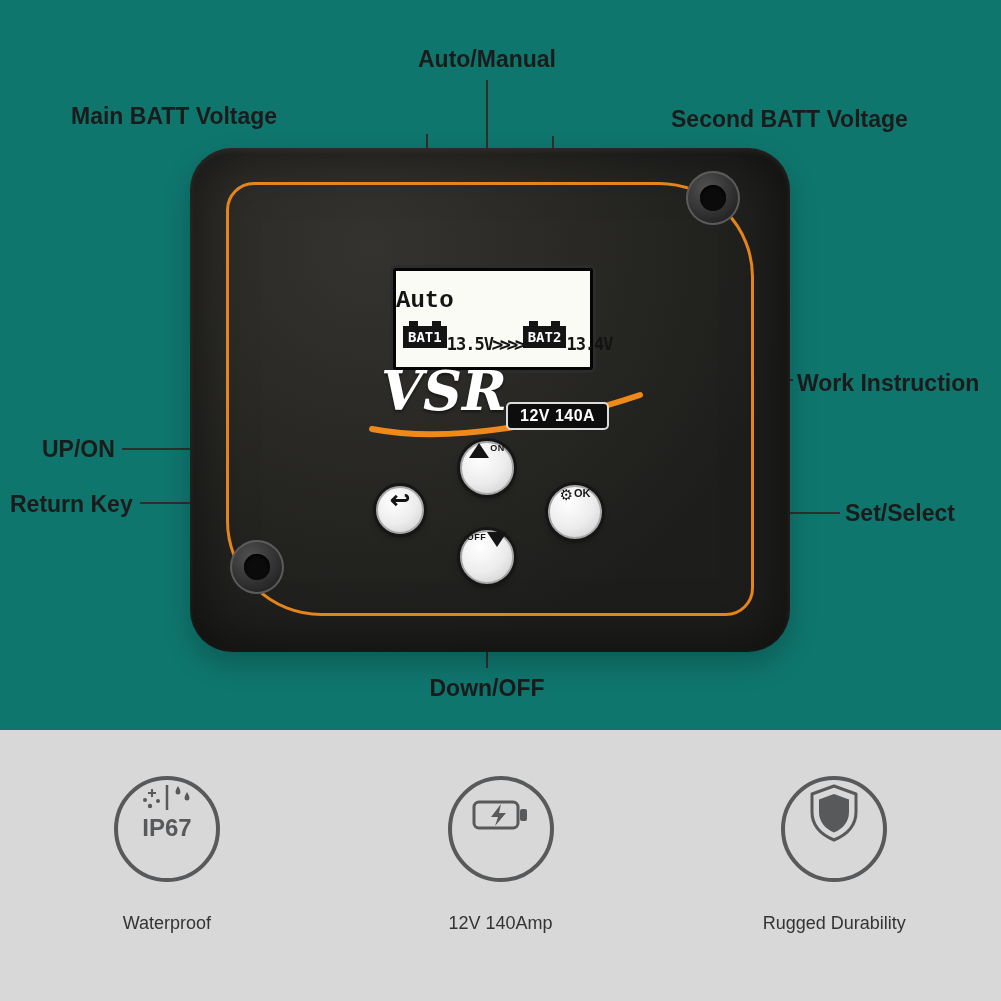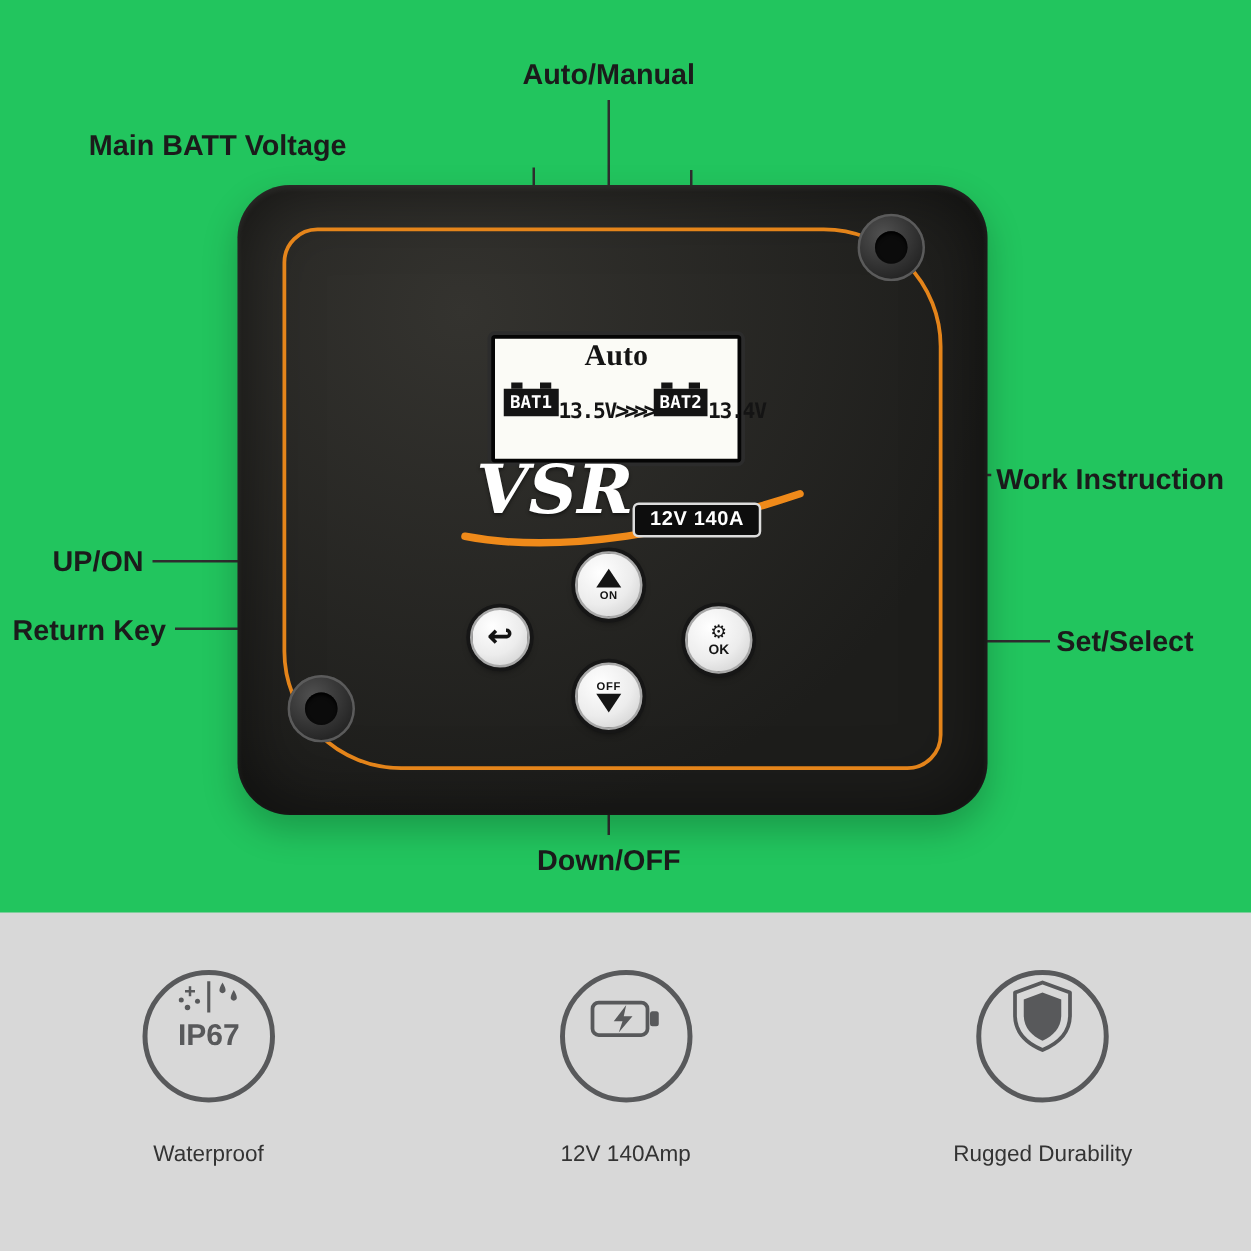--- a/index.html
+++ b/index.html
@@ -1,18 +1,18 @@
 <!DOCTYPE html>
 <html><head>
 <meta charset="utf-8">
 <style>
   *{margin:0;padding:0;box-sizing:border-box}
   html,body{width:1001px;height:1001px}
   body{background:#fff;font-family:"Liberation Sans",sans-serif}
-  .stage{position:relative;width:1001px;height:1001px;background:#22c55e;overflow:hidden}
+  .stage{position:relative;width:1001px;height:1001px;background:#0f766e;overflow:hidden}
 
   
   .callout{position:absolute;font-size:23px;font-weight:bold;color:#1b1b1b;white-space:nowrap}
   .callout.centered{width:280px;text-align:center}
   .lines{position:absolute;left:0;top:0;pointer-events:none}
 
   
   .device{position:absolute;left:190px;top:148px;width:600px;height:504px;border-radius:42px;
     background:radial-gradient(ellipse at 30% 20%, #34332f, #1d1d1b 72%);
     box-shadow:inset 0 2px 6px rgba(255,255,255,.08), inset 0 0 60px rgba(0,0,0,.55), 0 12px 28px rgba(0,0,0,.22)}
@@ -24,21 +24,21 @@
   .hole::after{content:"";position:absolute;left:14px;top:14px;width:26px;height:26px;border-radius:50%;
     background:#0b0b0b;box-shadow:inset 0 2px 3px #000}
   .hole-tr{left:496px;top:23px}
   .hole-bl{left:40px;top:392px}
   .device-title{position:absolute;left:0;right:0;top:62px;text-align:center;color:#f3f3f3;
     font-size:27px;font-weight:bold;letter-spacing:.3px}
 
   
   .display{position:absolute;left:203px;top:120px;width:200px;height:102px;background:#fbfbf6;
     border:3px solid #050505;border-radius:3px;box-shadow:0 0 0 3px #2c2c2c}
-  .display-mode{text-align:center;font-family:Liberation Serif, serif;font-weight:bold;font-size:24px;color:#141414;margin-top:1px}
+  .display-mode{font-family:Liberation Mono, monospace;font-weight:bold;font-size:24px;color:#141414;margin-top:16px}
   .display-row{display:flex;justify-content:space-between;align-items:flex-start;padding:2px 7px 0}
   .bat{display:flex;align-items:center}
   .bat-label{position:relative;background:#141414;color:#fff;font-family:"DejaVu Sans Mono",monospace;
     font-weight:bold;font-size:14px;line-height:1.2;padding:3px 5px;margin-top:4px}
   .bat-label::before,.bat-label::after{content:"";position:absolute;top:-5px;width:9px;height:5px;background:#141414}
   .bat-label::before{left:6px}
   .bat-label::after{right:6px}
   .bat-volt{font-family:"DejaVu Sans Mono",monospace;font-weight:bold;font-size:17px;color:#141414;
     letter-spacing:-1px;margin-top:18px}
   .flow-arrows{font-family:"DejaVu Sans Mono",monospace;font-weight:bold;font-size:19px;color:#141414;
@@ -47,21 +47,21 @@
   
   .vsr{position:absolute;left:191px;top:216px;font-family:"DejaVu Serif",serif;font-style:italic;
     font-weight:bold;font-size:54px;line-height:1;color:#fff;text-shadow:0 2px 3px rgba(0,0,0,.5)}
   .swoosh-svg{position:absolute;left:0;top:0}
   .rating{position:absolute;left:316px;top:254px;background:#0d0d0d;color:#fff;font-weight:bold;
     font-size:16px;padding:3px 12px;border:2px solid #dcdcdc;border-radius:5px;letter-spacing:.5px}
 
   
   .btn{position:absolute;border-radius:50%;
     background:radial-gradient(circle at 36% 30%, #ffffff, #ececec 55%, #c9c9c9);
-    display:flex;flex-direction:column;align-items:center;justify-content:center;gap:1px;
+    display:flex;flex-direction:row;align-items:flex-start;justify-content:center;gap:1px;
     border:2px solid #a8a8a8;box-shadow:0 0 0 3px #161616, 0 3px 6px rgba(0,0,0,.5)}
   .btn-up{left:270px;top:293px;width:54px;height:54px}
   .btn-return{left:186px;top:338px;width:48px;height:48px}
   .btn-ok{left:358px;top:337px;width:54px;height:54px}
   .btn-down{left:270px;top:382px;width:54px;height:54px}
   .tri-up{width:0;height:0;border-left:10px solid transparent;border-right:10px solid transparent;border-bottom:15px solid #141414}
   .tri-down{width:0;height:0;border-left:10px solid transparent;border-right:10px solid transparent;border-top:15px solid #141414}
   .btn-small-label{font-size:9px;font-weight:bold;color:#141414;letter-spacing:.5px}
   .return-glyph{font-size:24px;font-weight:bold;color:#141414;line-height:1}
   .gear-glyph{font-size:15px;line-height:1;color:#141414}
@@ -76,20 +76,21 @@
   .icon-stroke{stroke:#58595b;fill:none}
   .icon-fill{fill:#58595b}
 </style>
 </head>
 <body>
 
 <div class="stage">
 
   <div class="callout centered" style="left:347px;top:46px">Auto/Manual</div>
   <div class="callout" style="left:71px;top:103px">Main BATT Voltage</div>
+  <div class="callout" style="left:671px;top:106px">Second BATT Voltage</div>
   <div class="callout" style="left:797px;top:370px">Work Instruction</div>
   <div class="callout" style="left:42px;top:436px">UP/ON</div>
   <div class="callout" style="left:10px;top:491px">Return Key</div>
   <div class="callout" style="left:845px;top:500px">Set/Select</div>
   <div class="callout centered" style="left:347px;top:675px">Down/OFF</div>
 
   <svg class="lines" width="1001" height="1001">
     <line x1="487" y1="80" x2="487" y2="262" stroke="#2e2e2e" stroke-width="2"></line>
     <line x1="427" y1="134" x2="427" y2="298" stroke="#2e2e2e" stroke-width="2"></line>
     <line x1="553" y1="136" x2="553" y2="298" stroke="#2e2e2e" stroke-width="2"></line>

